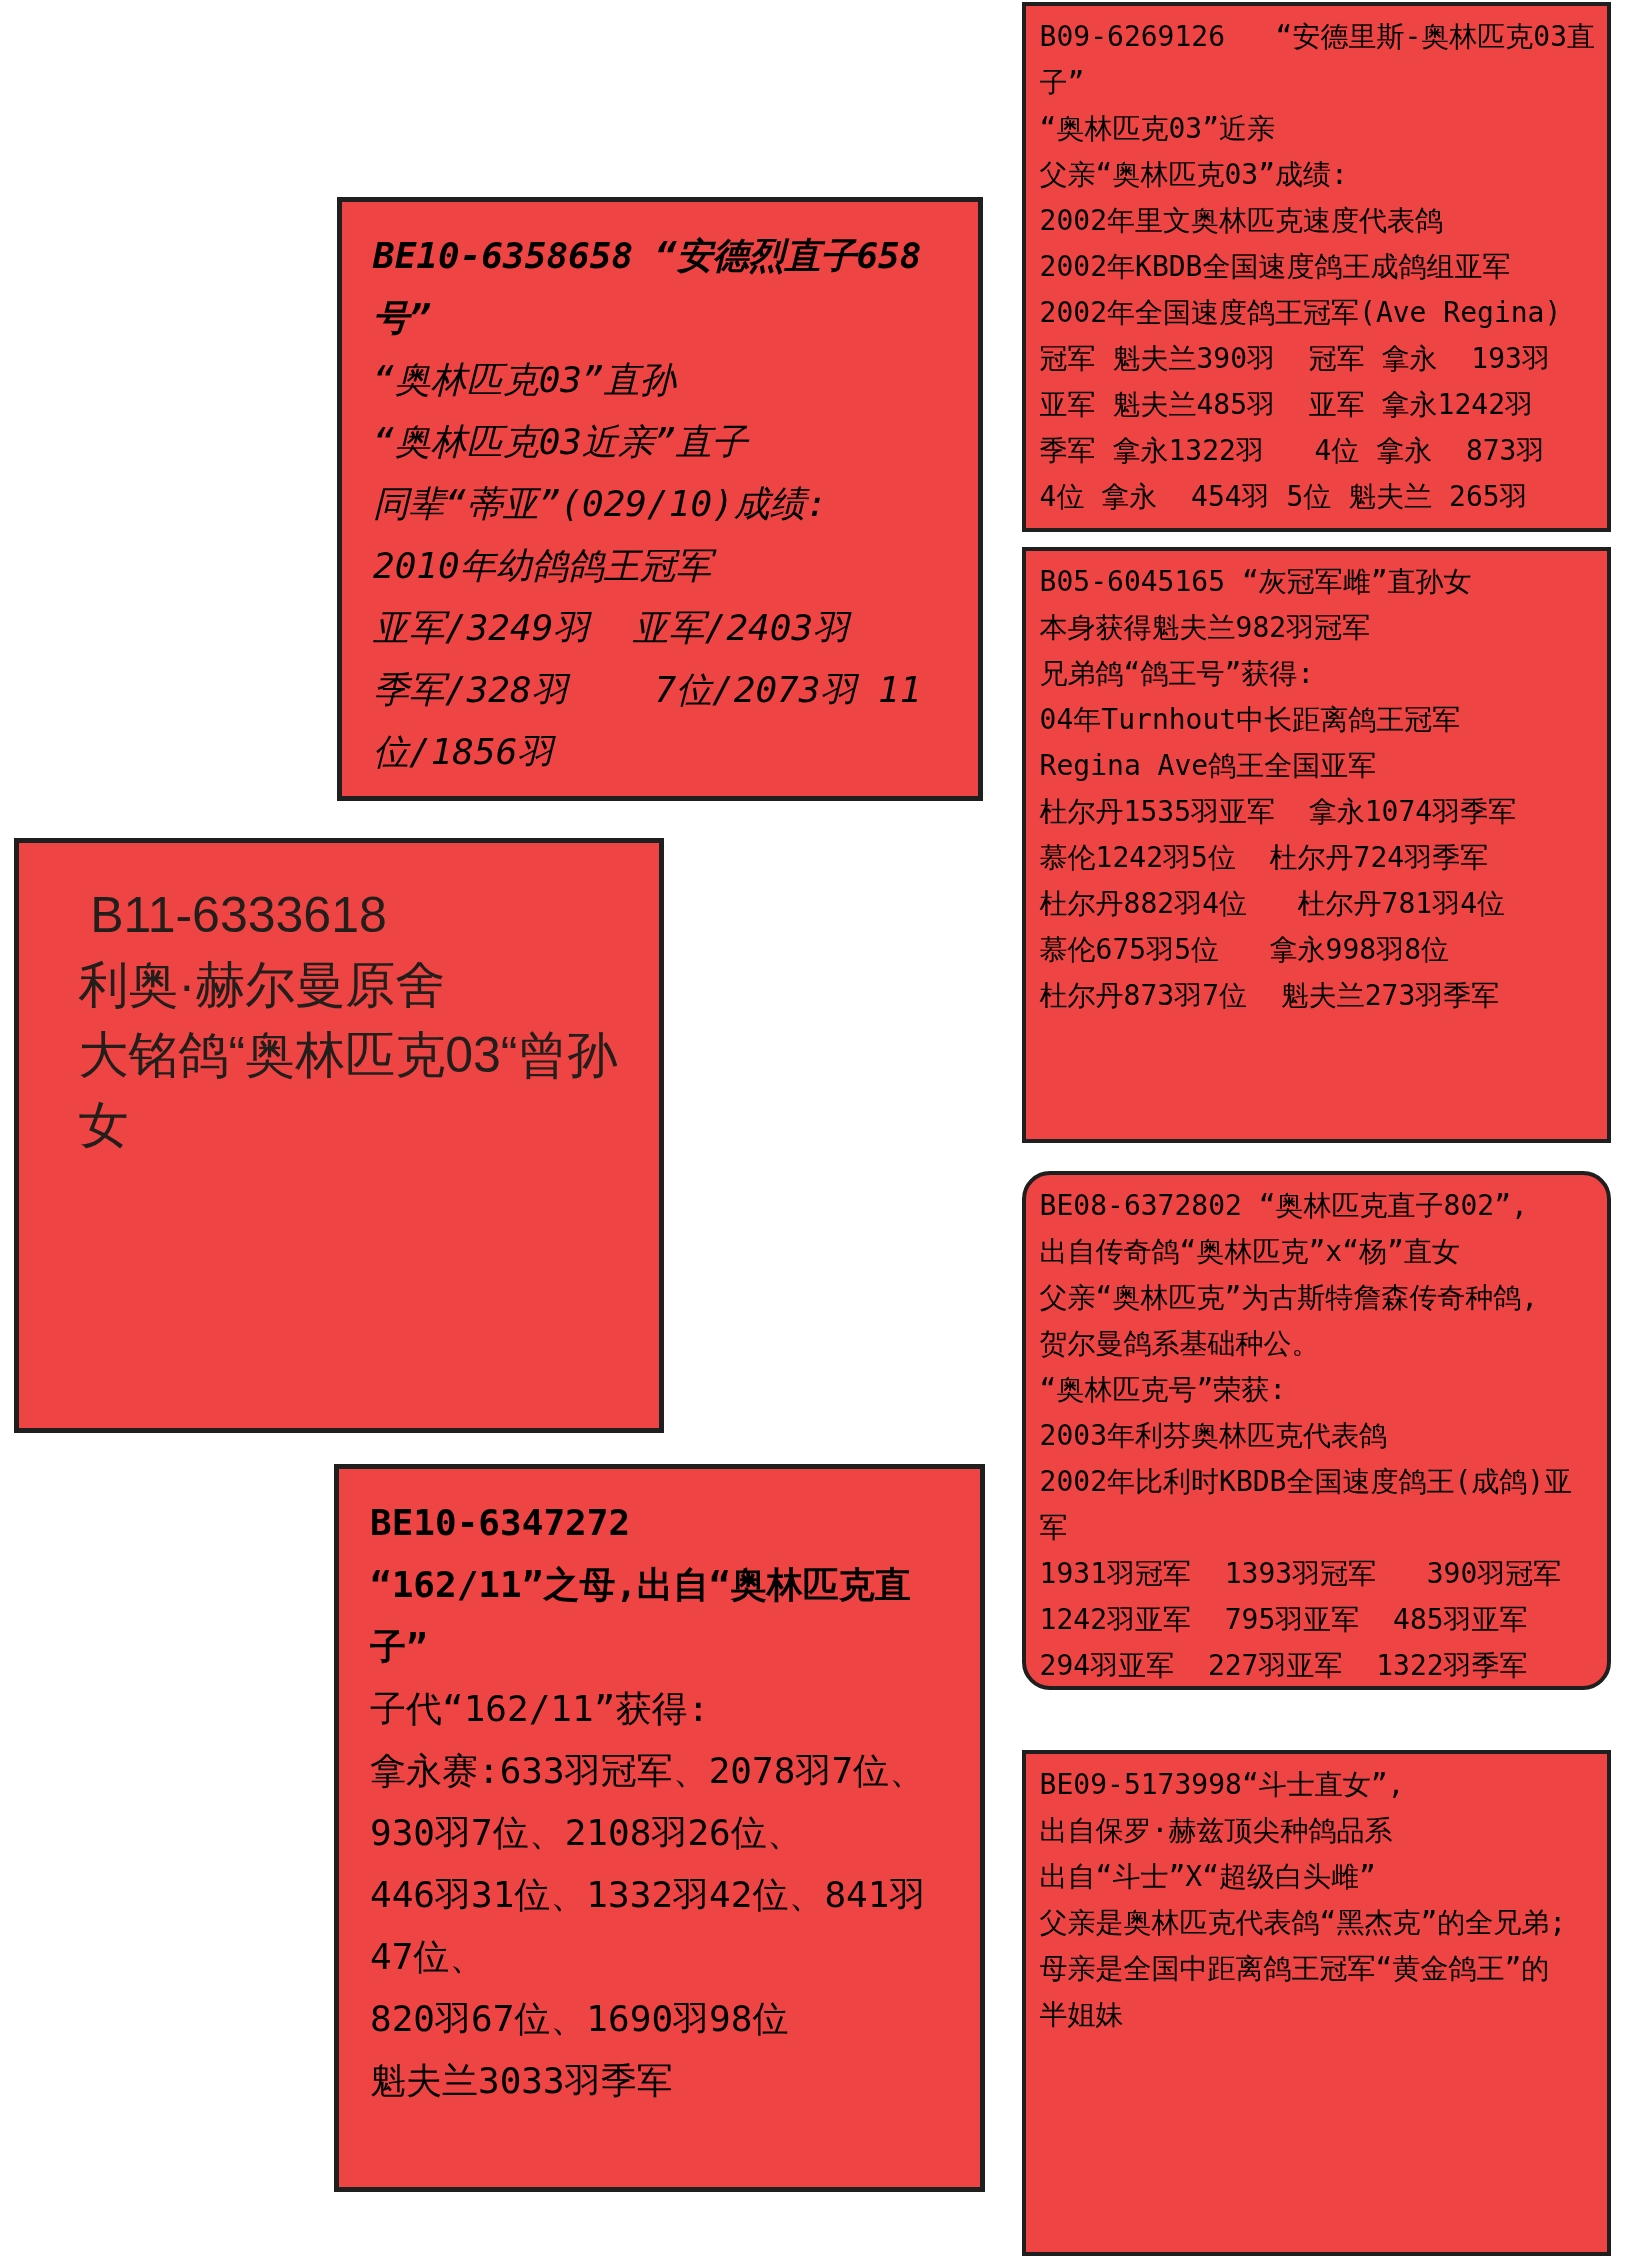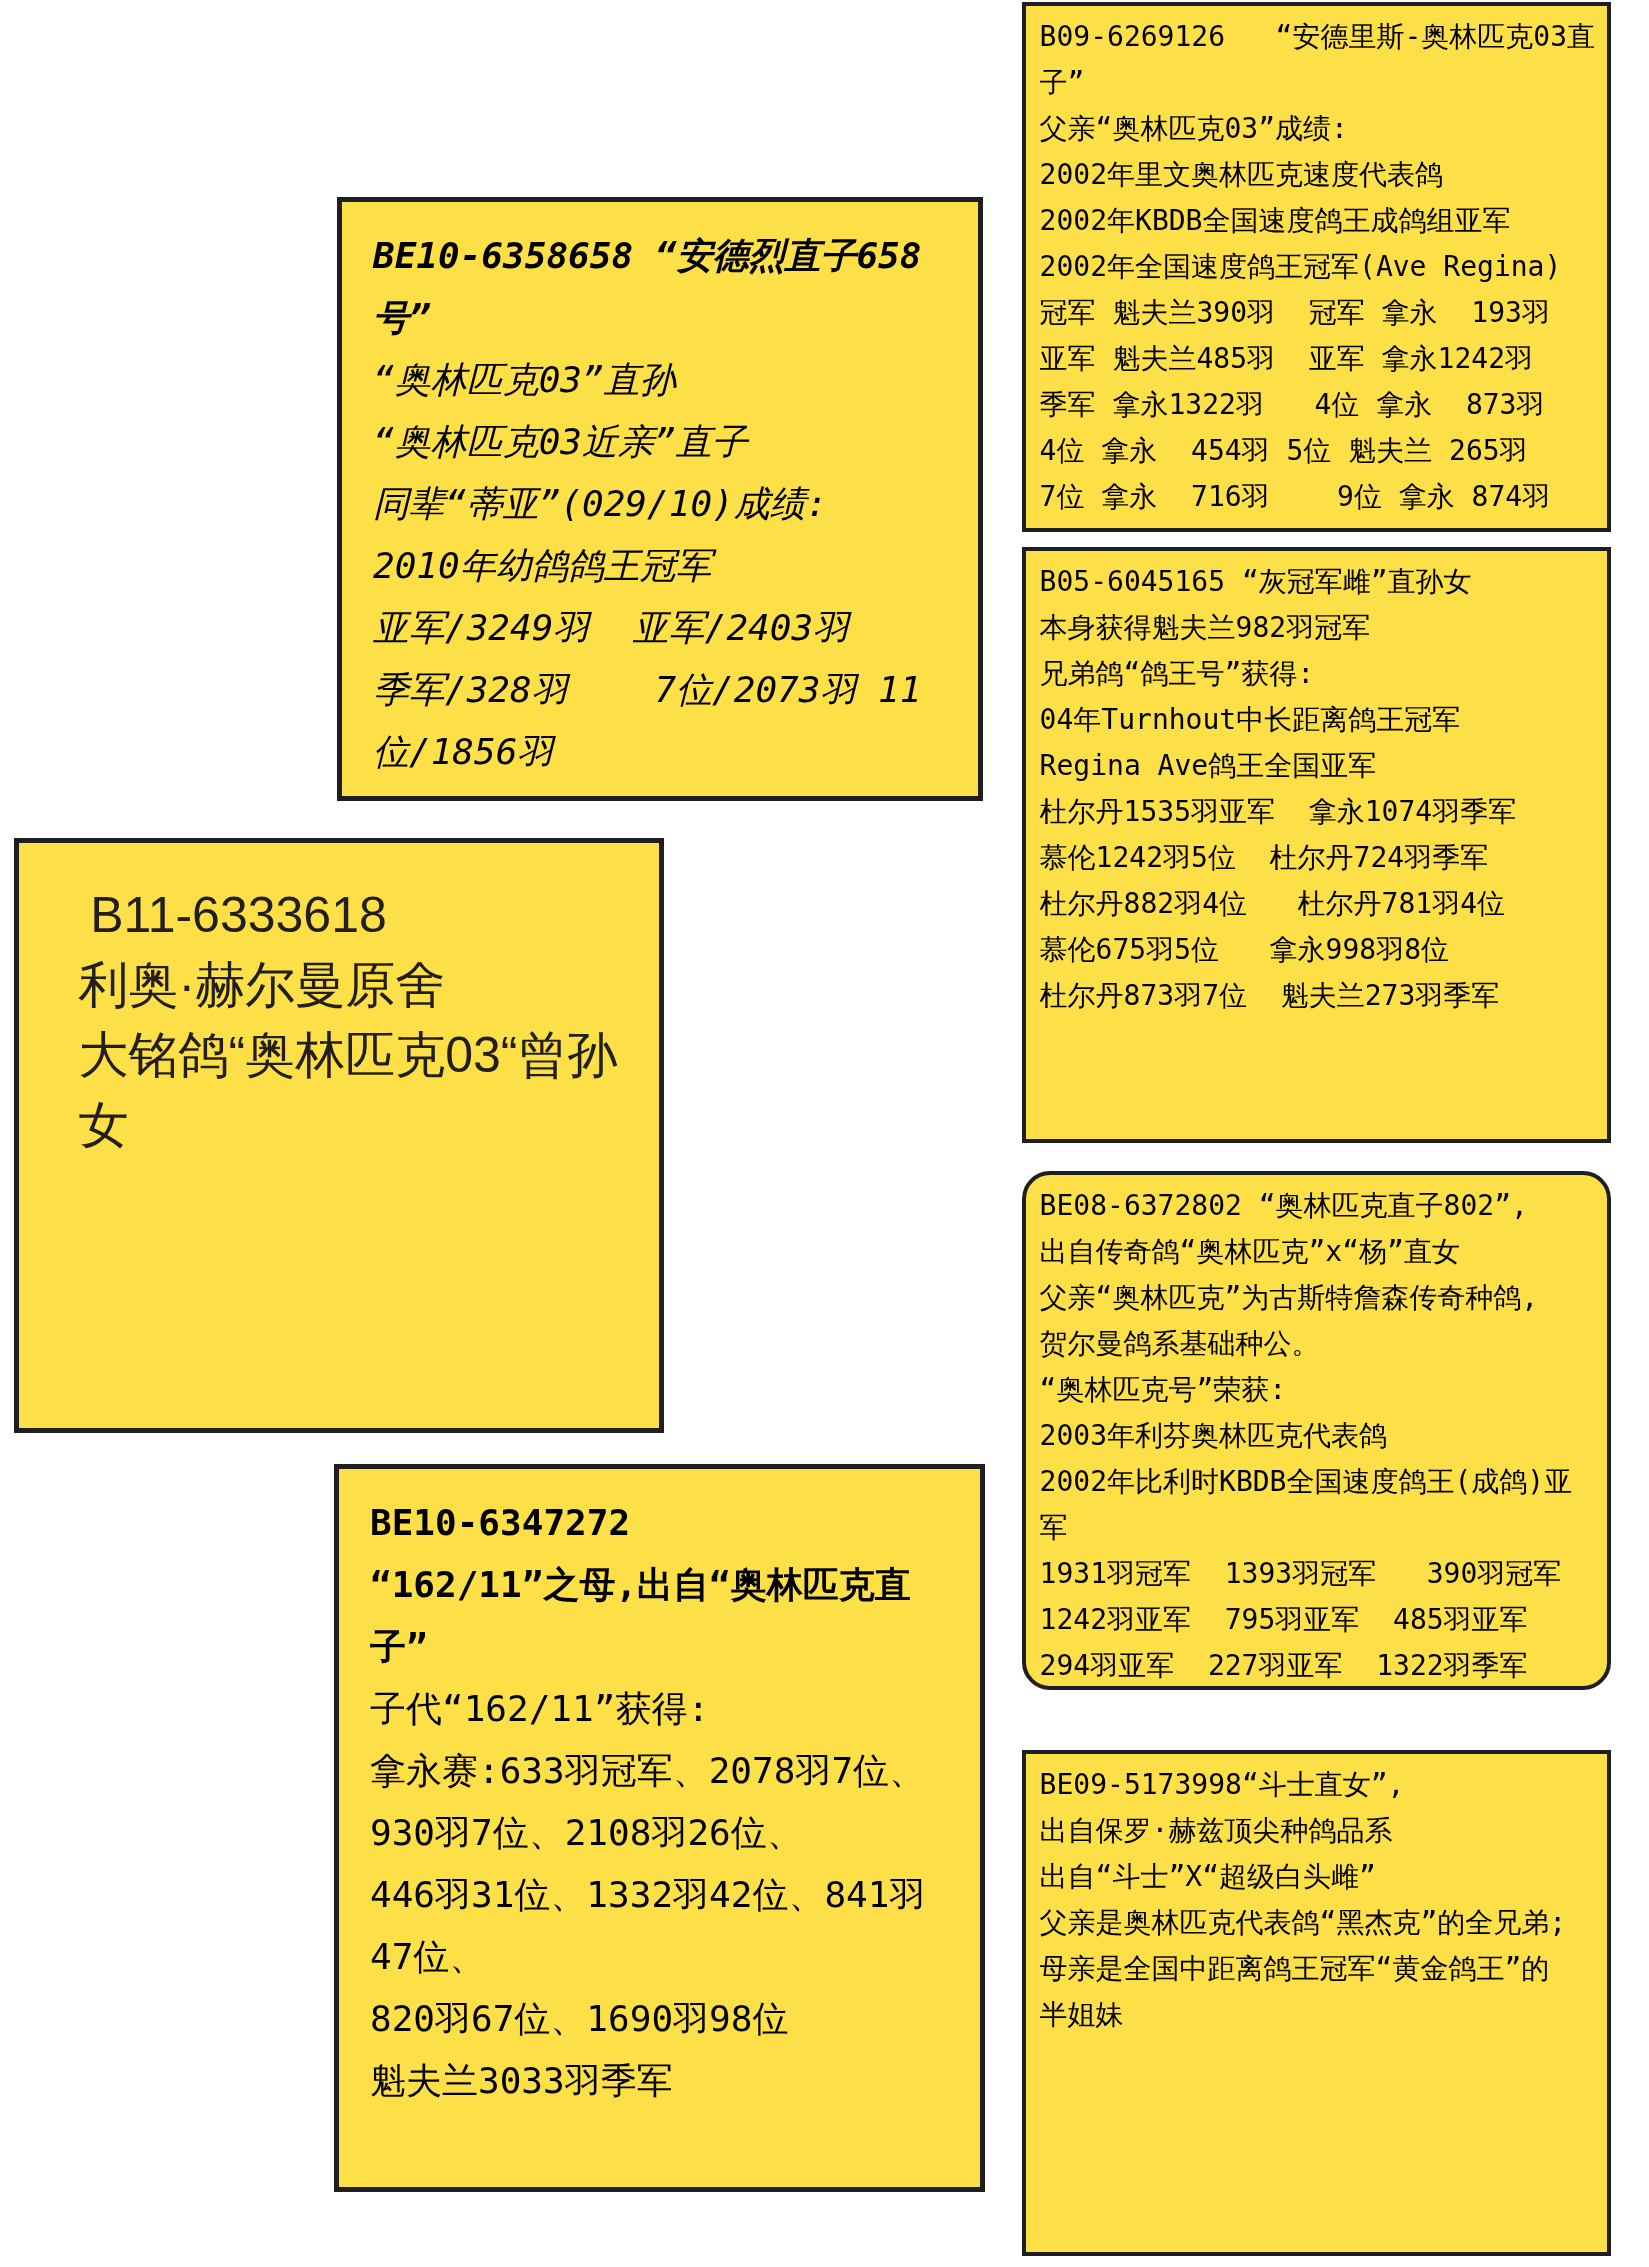--- a/index.html
+++ b/index.html
@@ -10,21 +10,21 @@
   body {
     position: relative;
     width: 1650px;
     height: 2268px;
     font-family: "DejaVu Sans Mono", "Liberation Mono", monospace;
     color: #000000;
   }
   .pbox {
     position: absolute;
     box-sizing: border-box;
-    background: #fde047;
+    background: #ef4444;
     border: 5.8px solid #1f1f1f;
     overflow: hidden;
   }
   .line {
     white-space: pre-wrap;
     color: #000000;
   }
   .bold { font-weight: bold; }
 
   
@@ -74,20 +74,21 @@
   <div class="line">子代“162/11”获得:</div>
   <div class="line">拿永赛:633羽冠军、2078羽7位、</div>
   <div class="line">930羽7位、2108羽26位、</div>
   <div class="line">446羽31位、1332羽42位、841羽47位、</div>
   <div class="line">820羽67位、1690羽98位</div>
   <div class="line">魁夫兰3033羽季军</div>
 </div>
 
 <div class="pbox right-box" id="box-126">
   <div class="line">B09-6269126   “安德里斯-奥林匹克03直子”</div>
+  <div class="line">“奥林匹克03”近亲</div>
   <div class="line">父亲“奥林匹克03”成绩:</div>
   <div class="line">2002年里文奥林匹克速度代表鸽</div>
   <div class="line">2002年KBDB全国速度鸽王成鸽组亚军</div>
   <div class="line">2002年全国速度鸽王冠军(Ave Regina)</div>
   <div class="line">冠军 魁夫兰390羽  冠军 拿永  193羽</div>
   <div class="line">亚军 魁夫兰485羽  亚军 拿永1242羽</div>
   <div class="line">季军 拿永1322羽   4位 拿永  873羽</div>
   <div class="line">4位 拿永  454羽 5位 魁夫兰 265羽</div>
   <div class="line">7位 拿永  716羽    9位 拿永 874羽</div>
 </div>

